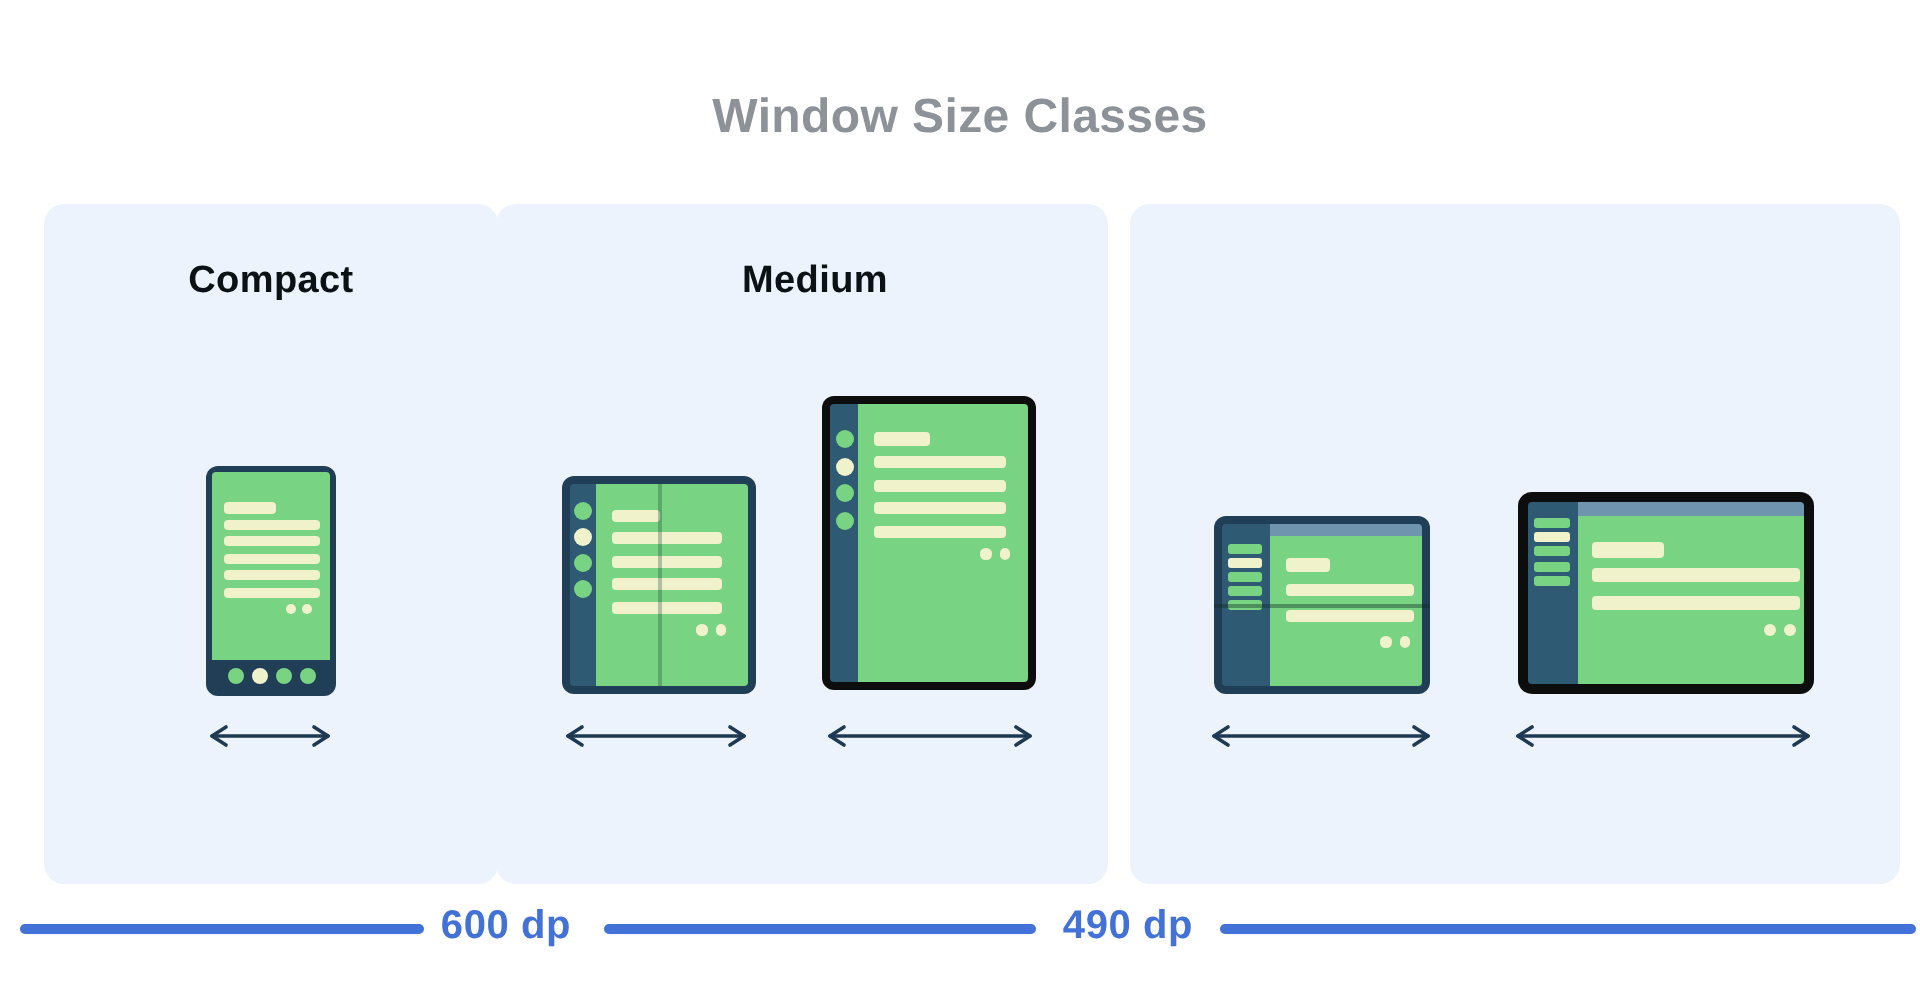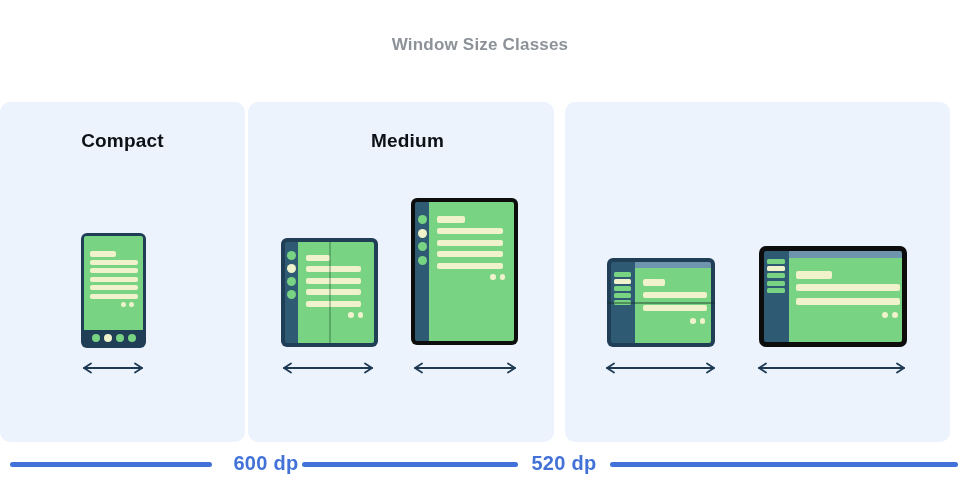--- a/index.html
+++ b/index.html
@@ -18,25 +18,25 @@
     --strip: #6f94ae;
     --black: #0d0d0d;
     --blue: #4271d7;
     --panel: #ecf3fc;
     --stroke: #1d3a52;
   }
 
   
   .header { position: absolute; top: 26px; left: 0; width: 100%; text-align: center; }
   .title { font-size: 19px; font-weight: 700; color: #0f1419; letter-spacing: .2px; }
-  .subtitle { margin-top: 9px; font-size: 17px; font-weight: 700; color: #8d9298; letter-spacing: .2px; }
+  .subtitle { margin-top: 19px; font-size: 24px; font-weight: 700; color: #8d9298; letter-spacing: .2px; }
 
   
   .panel { position: absolute; top: 102px; height: 340px; background: var(--panel); border-radius: 10px; }
-  .panel-compact  { left: 0;  width: 245px; }
+  .panel-compact  { left: 22px;  width: 227px; }
   .panel-medium   { left: 248px; width: 306px; padding-left: 13px; }
   .panel-expanded { left: 565px; width: 385px; }
   .panel h2 { margin-top: 28px; text-align: center; font-size: 19px; font-weight: 700; color: #0c1116; letter-spacing: .2px; }
 
   
   .device { position: absolute; display: flex; }
   .bar { background: var(--cream); border-radius: 2px; }
   .dot { border-radius: 50%; flex: 0 0 auto; }
   .dot.g { background: var(--green); }
   .dot.c { background: var(--cream); }
@@ -115,21 +115,21 @@
   .arrow { position: absolute; top: 259px; height: 14px; }
   .arrow path { stroke: var(--stroke); stroke-width: 1.8; fill: none; stroke-linecap: round; stroke-linejoin: round; }
 
   
   .seg { position: absolute; top: 462px; height: 5px; border-radius: 2.5px; background: var(--blue); }
   .seg1 { left: 10px;  width: 202px; }
   .seg2 { left: 302px; width: 216px; }
   .seg3 { left: 610px; width: 348px; }
   .dp-label { position: absolute; top: 452px; font-size: 20px; font-weight: 700; color: var(--blue);
               text-align: center; letter-spacing: .3px; }
-  .dp-600 { left: 221px; width: 90px; }
+  .dp-600 { left: 208px; width: 90px; }
   .dp-840 { left: 518px; width: 92px; }
 </style>
 </head>
 <body>
 
 <div id="screen">
 
   <div class="header">
     <div class="subtitle">Window Size Classes</div>
   </div>
@@ -276,16 +276,16 @@
     <svg class="arrow" style="left:191px; width:151px;" viewBox="0 0 151 14">
       <path d="M3 7 H148"></path>
         <path d="M10 2.5 L3 7 L10 11.5"></path>
         <path d="M141 2.5 L148 7 L141 11.5"></path>
     </svg>
   </section>
 
   <div class="seg seg1"></div>
   <div class="dp-label dp-600">600 dp</div>
   <div class="seg seg2"></div>
-  <div class="dp-label dp-840">520 dp</div>
+  <div class="dp-label dp-840">490 dp</div>
   <div class="seg seg3"></div>
 
 </div>
 
 </body></html>

